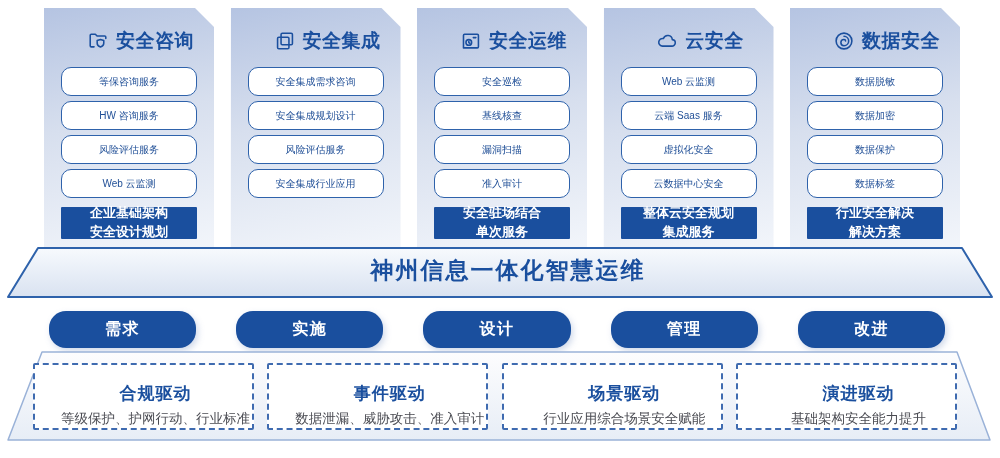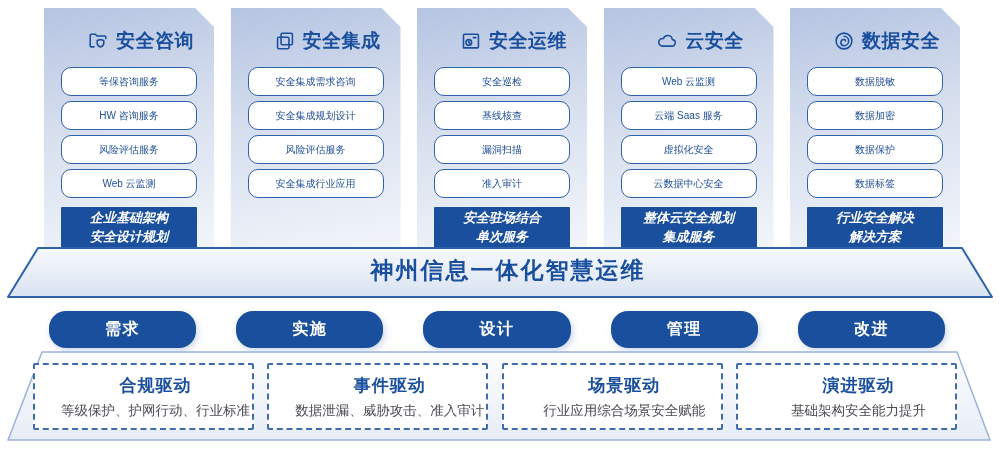--- a/index.html
+++ b/index.html
@@ -23,23 +23,23 @@
   .card-header .icn svg{width:22px;height:22px;}
   .card-title{font-size:19px;font-weight:bold;color:var(--primary);letter-spacing:.5px;}
   .card-items{display:flex;flex-direction:column;gap:5px;margin:0 17px;}
   .svc-item{
     height:29px;box-sizing:border-box;background:#ffffff;
     border:1.5px solid var(--boxBorder);border-radius:10px;
     display:flex;align-items:center;justify-content:center;
     font-size:10px;color:var(--itemText);white-space:nowrap;
   }
   .card-highlight{
-    margin:9px 17px 0 17px;height:41px;background:var(--primary);
+    margin:9px 17px 0 17px;height:32px;background:var(--primary);
     display:flex;flex-direction:column;align-items:center;justify-content:center;
-    color:#fff;font-size:13px;font-weight:bold;line-height:1.45;border-radius:1px;font-style:italic;
+    color:#fff;font-size:13px;font-weight:bold;line-height:1.45;border-radius:1px;
   }
   
   .banner-wrap{position:absolute;left:0;top:246px;width:1000px;height:54px;}
   .banner-title{
     position:absolute;left:0;top:9px;width:100%;text-align:center;
     font-size:23px;font-weight:bold;color:var(--primary);letter-spacing:2px;padding-left:8px;
   }
   
   .pills-row{position:absolute;left:49px;top:311px;width:896px;height:37px;
     display:flex;justify-content:space-between;gap:40px;}
@@ -49,21 +49,21 @@
     color:#fff;font-size:16px;font-weight:bold;letter-spacing:1.5px;
     box-shadow:2px 3px 6px rgba(120,145,195,.35);
   }
   
   .base-wrap{position:absolute;left:0;top:350px;width:1000px;height:95px;}
   .drivers-row{position:absolute;left:33px;top:363px;width:924px;height:67px;
     display:flex;justify-content:space-between;}
   .driver{
     width:221px;height:67px;box-sizing:border-box;background:#ffffff;
     border:2px dashed var(--dash);border-radius:2px;
-    display:flex;flex-direction:column;align-items:center;justify-content:center;gap:5px;padding-left:24px;
+    display:flex;flex-direction:column;align-items:center;justify-content:flex-end;gap:5px;padding-left:24px;
   }
   .driver-title{font-size:17px;font-weight:bold;color:var(--primary);letter-spacing:1px;}
   .driver-desc{font-size:13.5px;color:var(--descText);white-space:nowrap;}
 </style>
 </head>
 <body>
 
 <div class="stage">
 
   <div class="cards-row">

